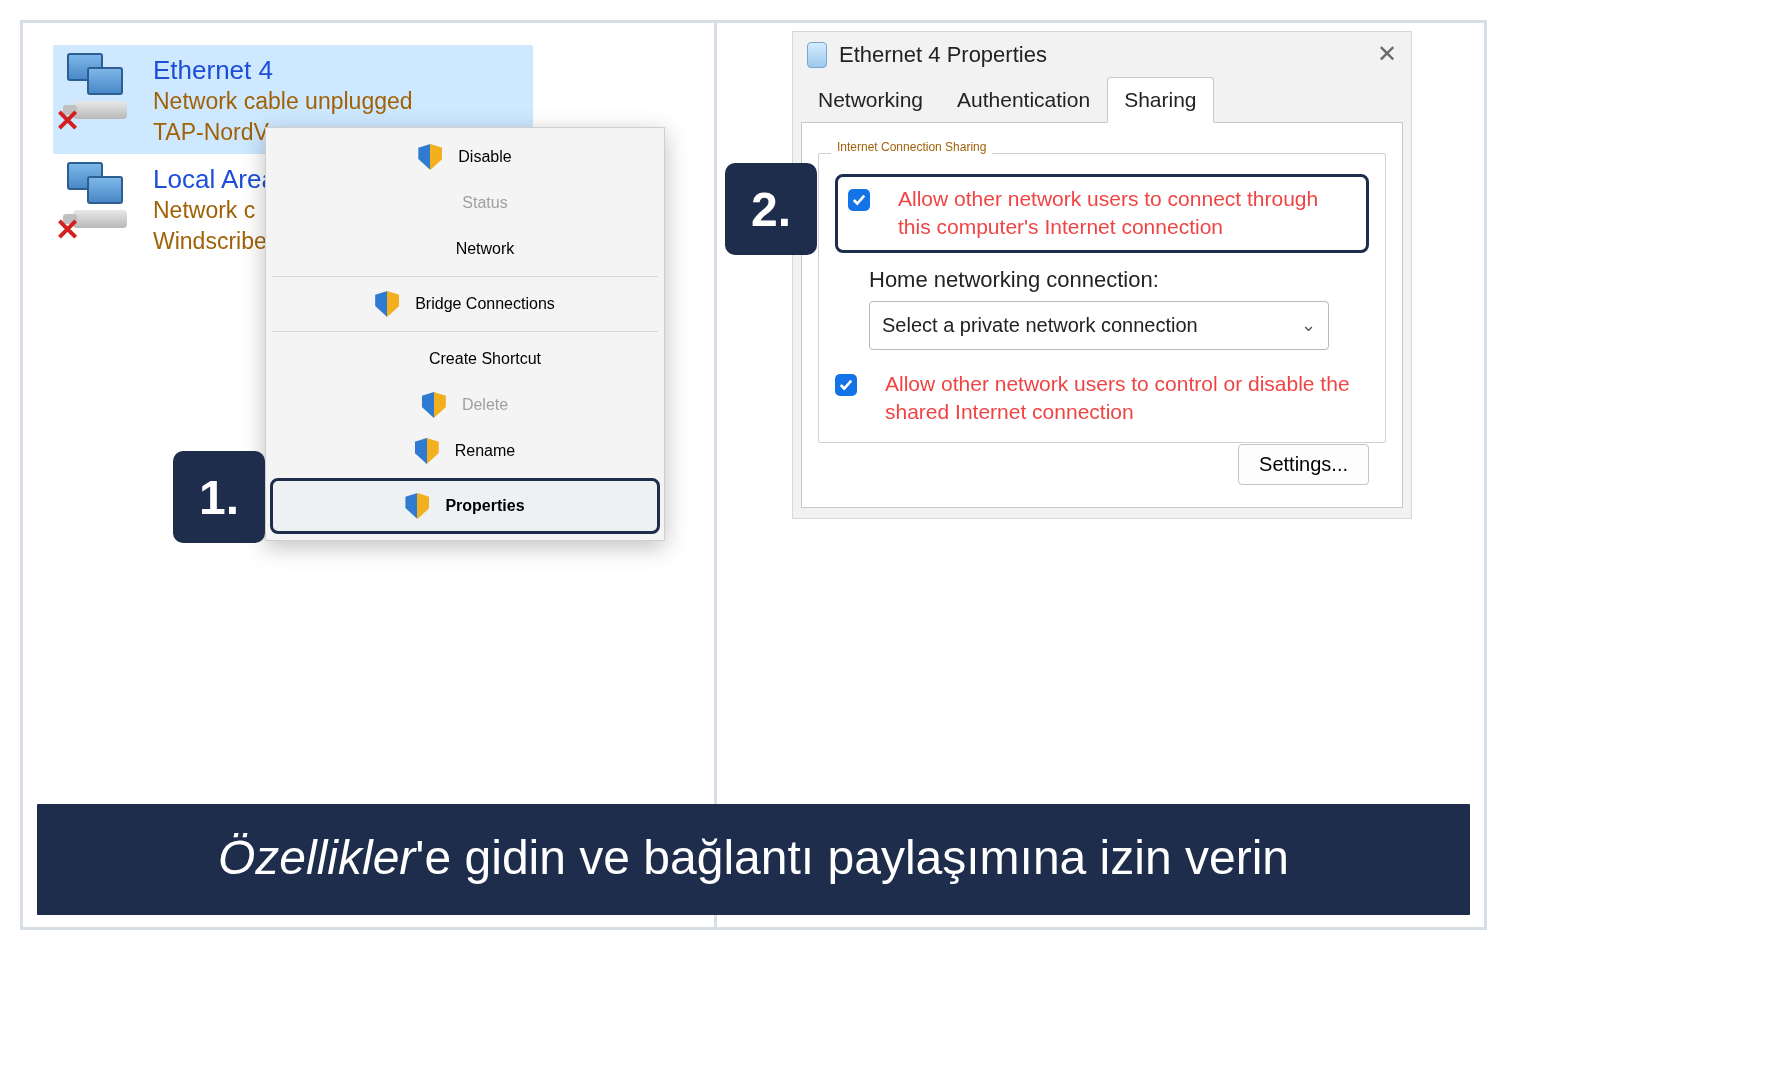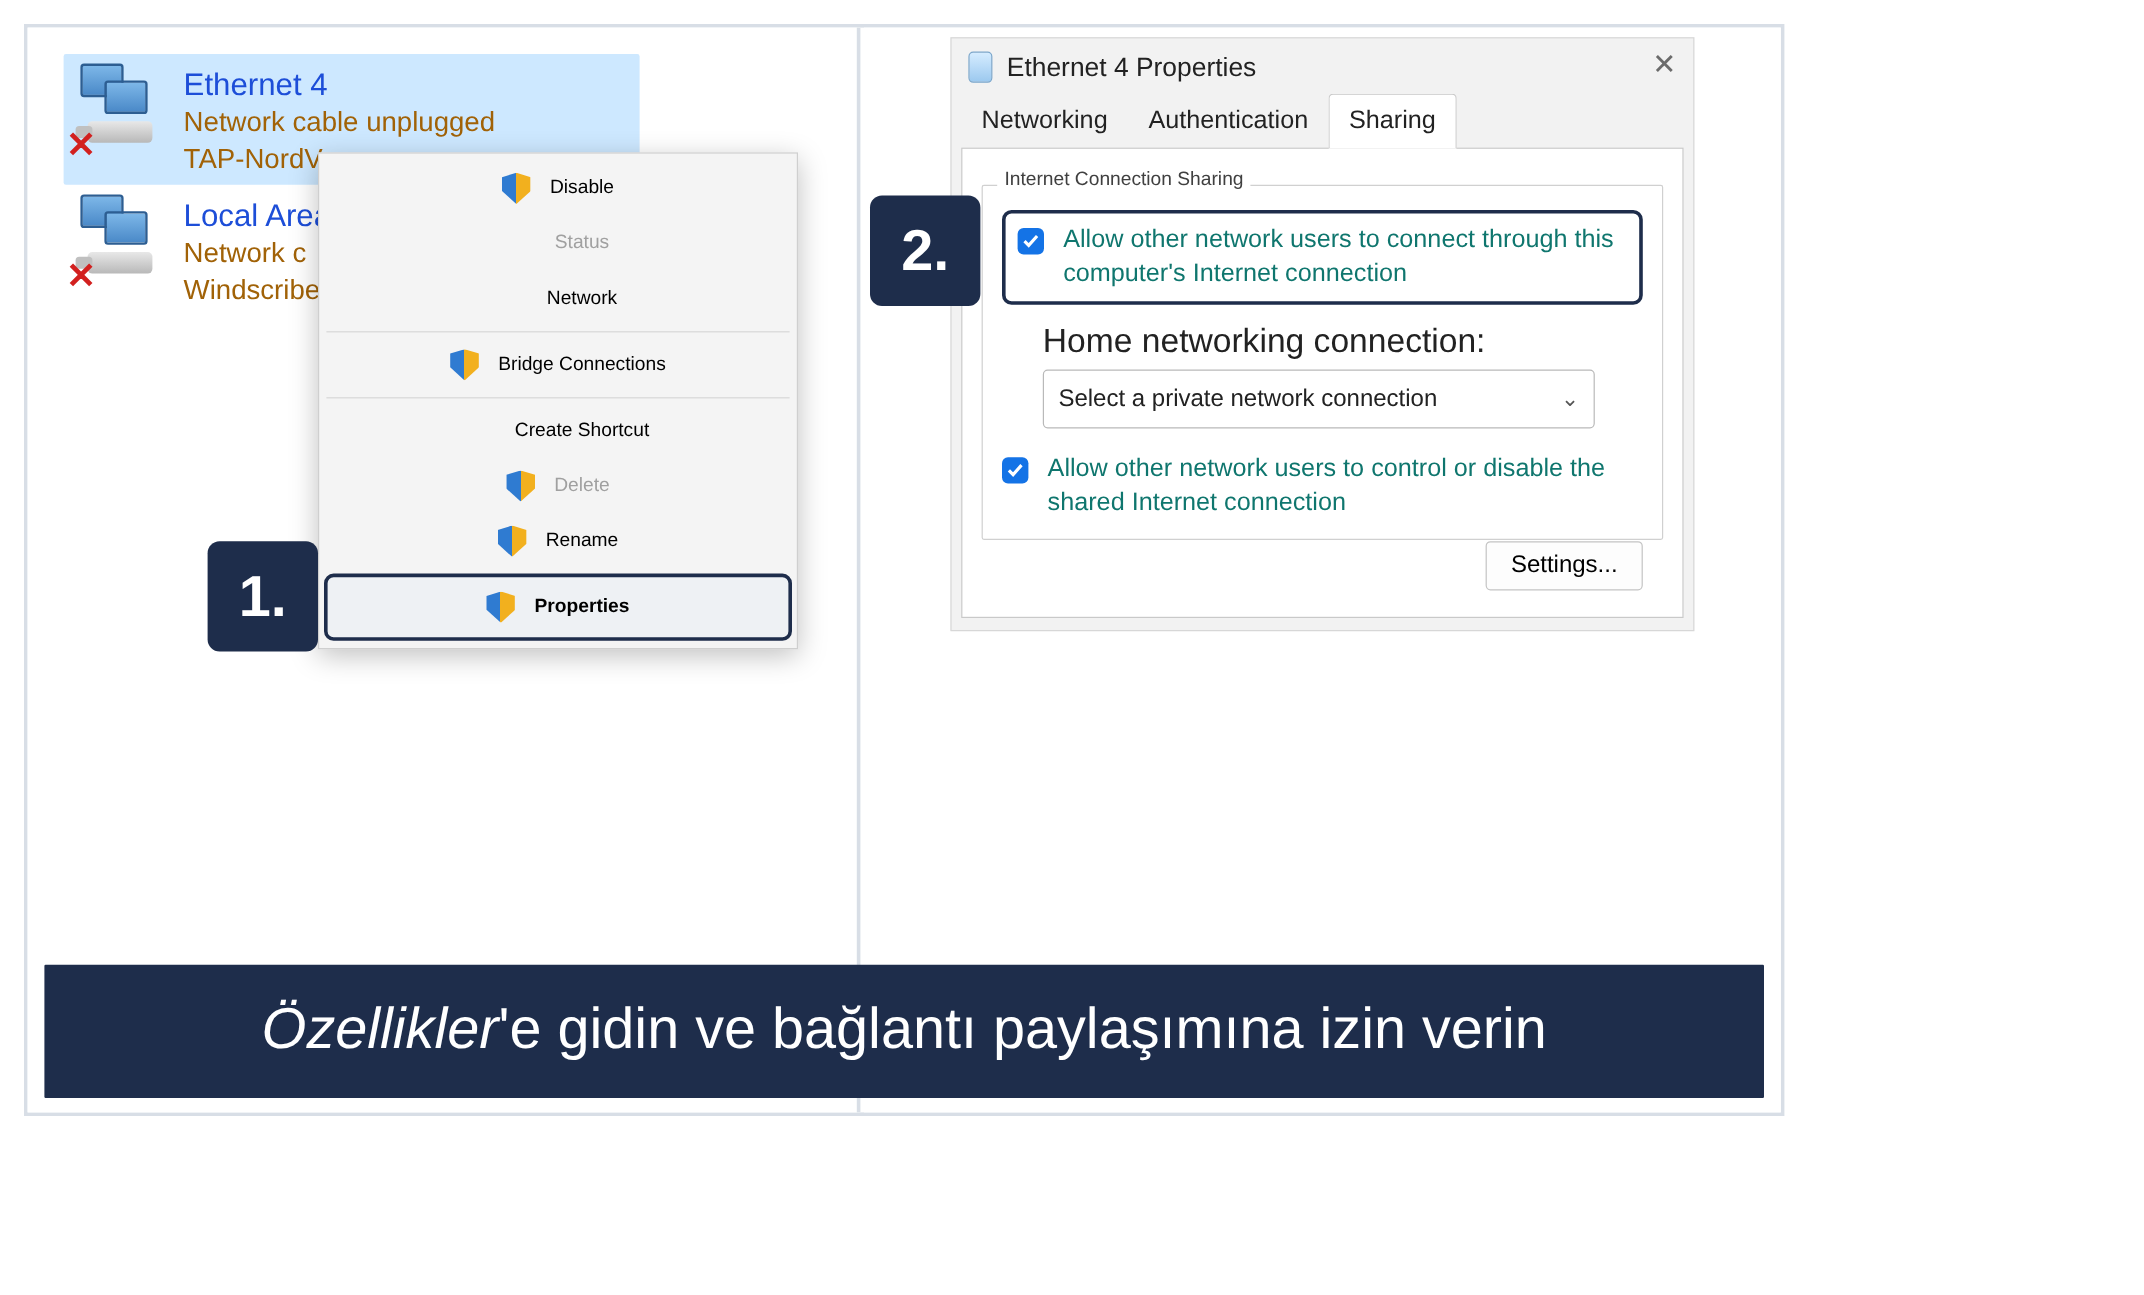--- a/index.html
+++ b/index.html
@@ -154,41 +154,41 @@
     .groupbox {
       border: 1px solid #d0d0d0;
       border-radius: 2px;
       padding: 16px 16px 16px 16px;
       position: relative;
       margin-top: 14px;
     }
     .group-legend {
       position: absolute; top: -14px; left: 12px;
       background: #fff; padding: 0 6px;
-      font-size: 16px; color: #404040;
-    }
-
-    .chk-row { display: flex; align-items: flex-start; gap: 16px; font-size: 21px; color: #0f766e; line-height: 1.35; }
+      font-size: 12px; color: #a16207;
+    }
+
+    .chk-row { display: flex; align-items: flex-start; gap: 28px; font-size: 21px; color: #ef4444; line-height: 1.35; }
     .chk {
       width: 22px; height: 22px; flex: 0 0 22px;
       background: #1473e6; border-radius: 5px;
       display: flex; align-items: center; justify-content: center;
       margin-top: 4px;
     }
     .chk svg { width: 14px; height: 14px; stroke: #fff; stroke-width: 3; fill: none; }
 
     .chk-row.boxed {
       border: 3px solid #1e2d4b;
       border-radius: 8px;
       padding: 8px 10px;
       margin: 4px 0 14px 0;
     }
 
     .sub-indent { margin-left: 34px; }
-    .field-label { font-size: 28px; color: #222; margin: 4px 0 8px 0; }
+    .field-label { font-size: 22px; color: #222; margin: 4px 0 8px 0; }
     .dropdown {
       display: flex; align-items: center; justify-content: space-between;
       width: 460px;
       border: 1px solid #b9b9b9; border-radius: 4px;
       padding: 12px 12px;
       font-size: 20px; color: #222;
       background: #fff;
     }
     .chev { font-size: 18px; color: #555; }
 

